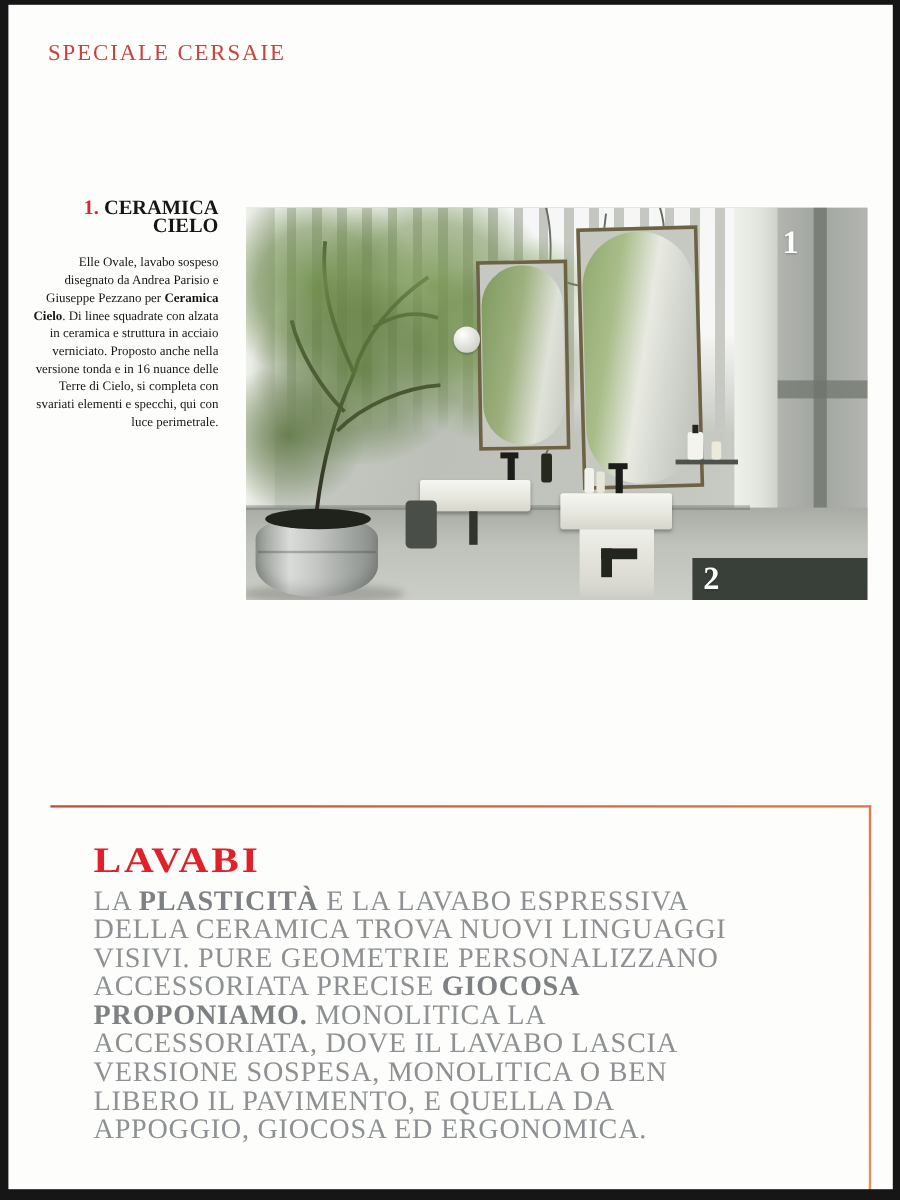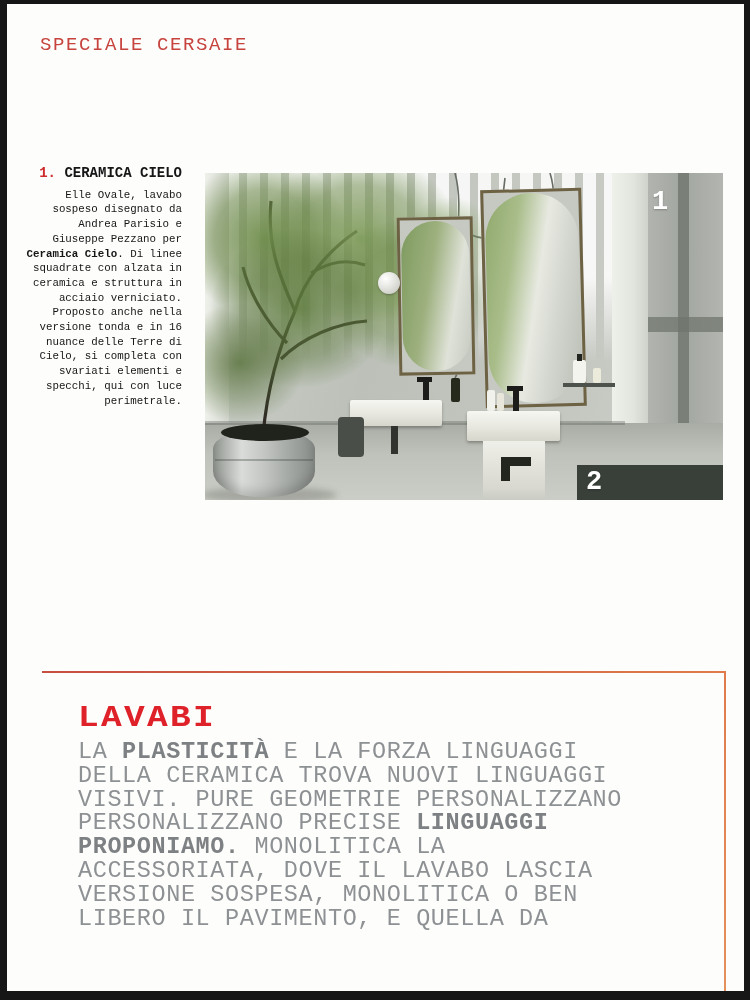--- a/index.html
+++ b/index.html
@@ -1,35 +1,35 @@
 <!DOCTYPE html>
 <html style="--header_red: #c7443e; --title_red: #df2129; --body_gray: #8e9193; --caption_red: #cf2b2b; --caption_black: #161616; --border_orange: #e07b4c;"><head>
 <meta charset="utf-8">
 <style>
   :root{
     --header_red:#c7443e; --title_red:#df2129; --body_gray:#8e9193;
     --caption_red:#cf2b2b; --caption_black:#161616; --border_orange:#e07b4c;
   }
   html,body{margin:0;padding:0;background:#e9e9e9;}
   .page{position:relative;width:750px;height:1000px;background:#fdfdfc;overflow:hidden;
-        font-family:Liberation Mono, monospace;}
+        font-family:Liberation Serif, serif;}
   
   .edge{position:absolute;background:#161616;z-index:50;}
   .edge.top{left:0;top:0;width:750px;height:4px;}
   .edge.left{left:0;top:0;width:7px;height:1000px;}
   .edge.right{left:744px;top:0;width:6px;height:1000px;}
   .edge.bottom{left:0;top:991px;width:750px;height:9px;}
 
   .kicker{position:absolute;left:40px;top:34px;font-size:19px;letter-spacing:1.6px;
           color:var(--header_red);font-weight:400;}
 
   
   .caption{position:absolute;left:22px;top:166px;width:160px;text-align:right;
            color:var(--caption_black);font-size:10.8px;line-height:14.7px;}
-  .caption .cap-title{font-weight:bold;font-size:14px;margin-bottom:7px;}
+  .caption .cap-title{font-weight:bold;font-size:17px;margin-bottom:17px;}
   .caption span.b{font-weight:bold;}
   .caption span.red{color:var(--caption_red);}
 
   
   .photo{position:absolute;left:205px;top:173px;width:518px;height:327px;overflow:hidden;
          background:linear-gradient(105deg,#cdd1ca 0%,#bcc0b8 35%,#c3c6bf 65%,#cfd2cc 100%);}
   .layer{position:absolute;}
   .curtains{left:0;top:0;width:440px;height:190px;
     background:repeating-linear-gradient(90deg,rgba(255,255,255,.85) 0 13px,rgba(205,209,202,.35) 13px 21px);
     -webkit-mask-image:linear-gradient(180deg,#000 55%,transparent 100%);
@@ -202,27 +202,28 @@
     <div class="marker marker-1">1</div>
     <div class="layer band-dark">
       <div class="marker marker-2">2</div>
     </div>
   </div>
 
   <div class="rule-top"></div>
   <div class="rule-right"></div>
   <div class="art-title">LAVABI</div>
   <div class="art-body">
-      <div class="art-line"><span>LA </span><span class="b">PLASTICITÀ</span><span> E LA FORZA LINGUAGGI</span></div>
+      <div class="art-line"><span>LA </span><span class="b">PLASTICITÀ</span><span> E LA LAVABO ESPRESSIVA</span></div>
       <div class="art-line"><span>DELLA CERAMICA TROVA NUOVI LINGUAGGI</span></div>
       <div class="art-line"><span>VISIVI. PURE GEOMETRIE PERSONALIZZANO</span></div>
-      <div class="art-line"><span>PERSONALIZZANO PRECISE </span><span class="b">LINGUAGGI</span></div>
+      <div class="art-line"><span>ACCESSORIATA PRECISE </span><span class="b">GIOCOSA</span></div>
       <div class="art-line"><span class="b">PROPONIAMO.</span><span> MONOLITICA LA</span></div>
       <div class="art-line"><span>ACCESSORIATA, DOVE IL LAVABO LASCIA</span></div>
       <div class="art-line"><span>VERSIONE SOSPESA, MONOLITICA O BEN</span></div>
       <div class="art-line"><span>LIBERO IL PAVIMENTO, E QUELLA DA</span></div>
+      <div class="art-line"><span>APPOGGIO, GIOCOSA ED ERGONOMICA.</span></div>
     </div>
 
   <div class="edge top"></div>
   <div class="edge left"></div>
   <div class="edge right"></div>
   <div class="edge bottom"></div>
 </div>
 
 </body></html>

